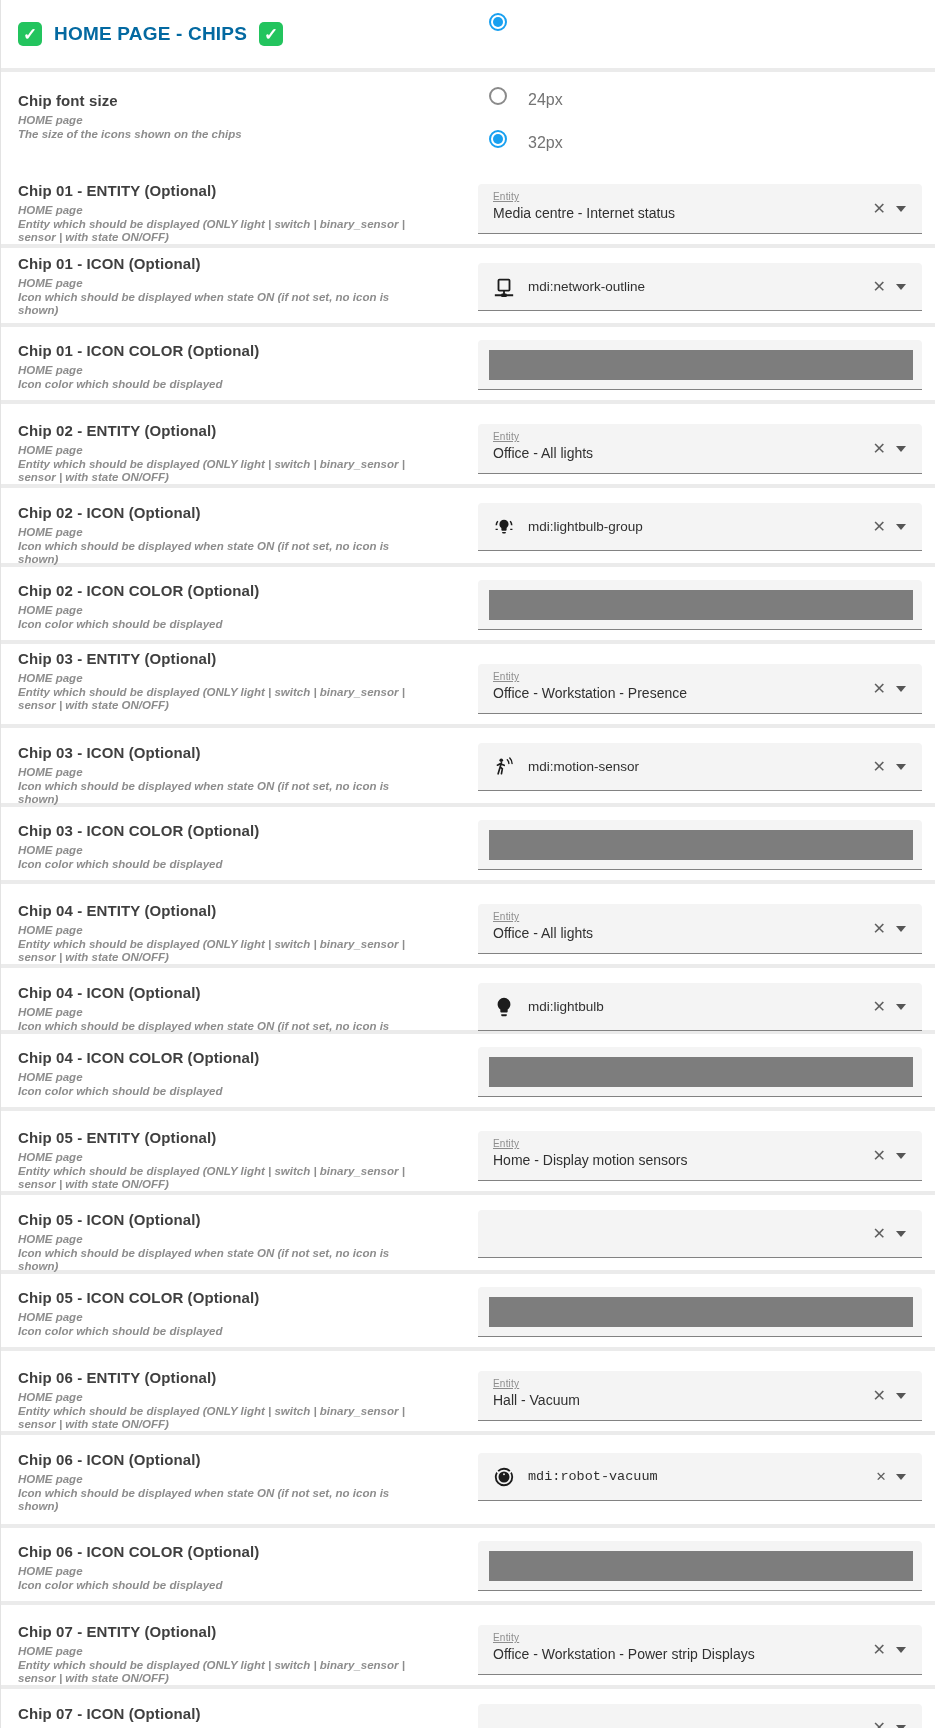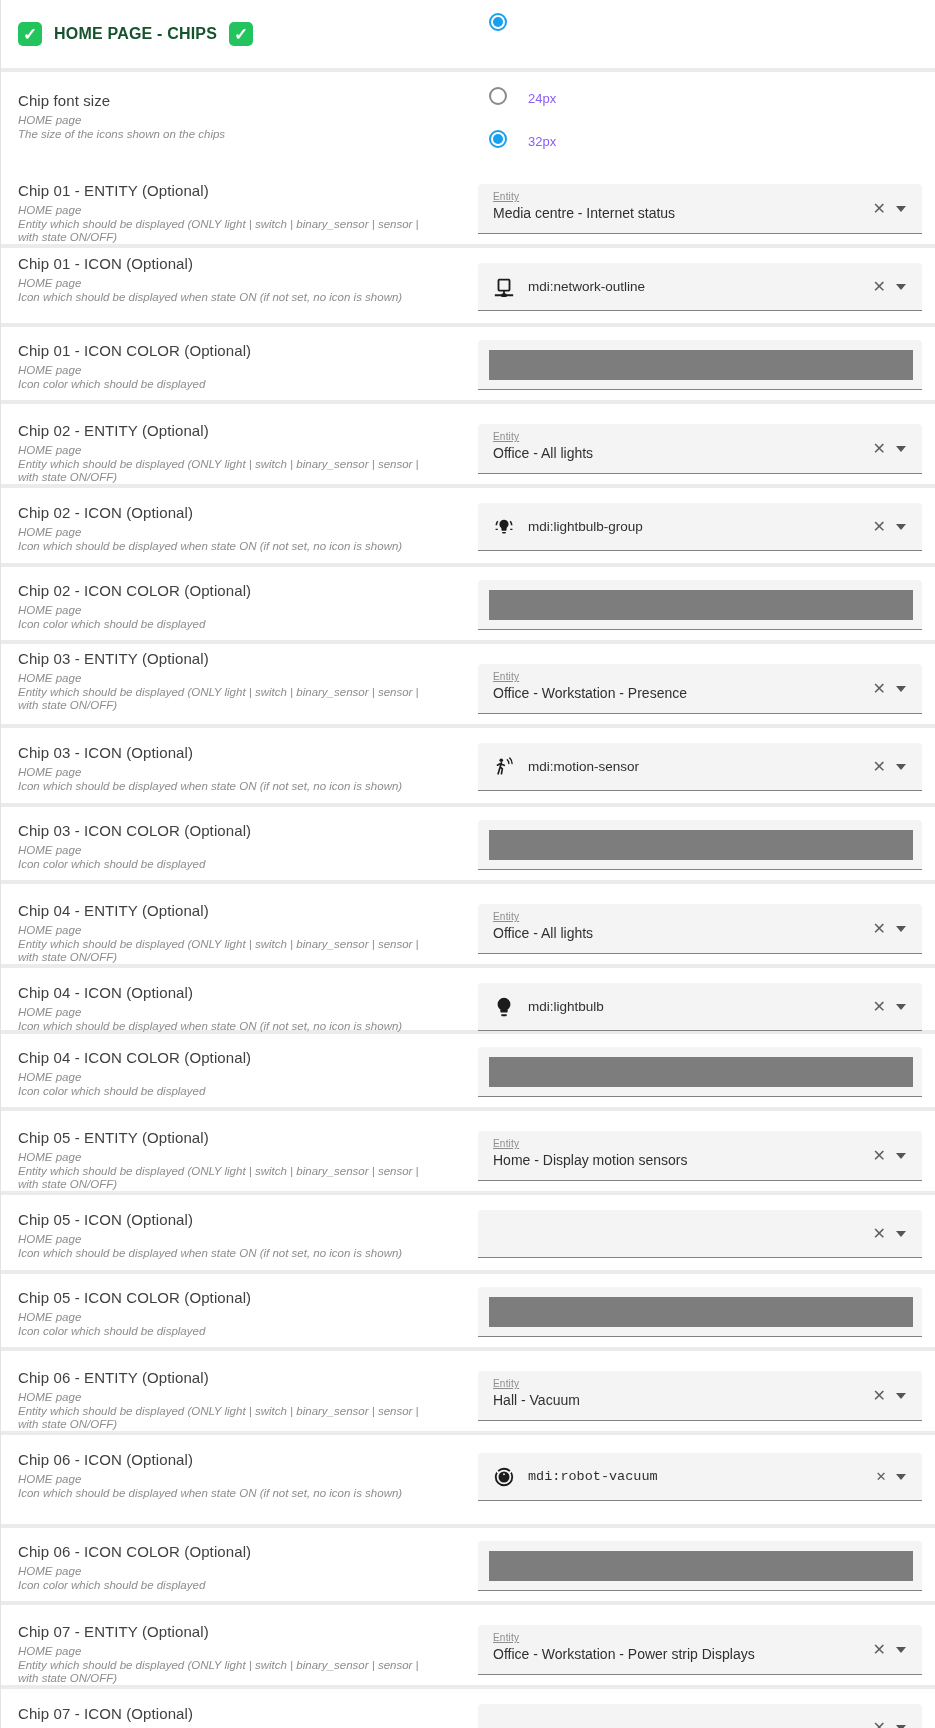--- a/index.html
+++ b/index.html
@@ -2,37 +2,37 @@
 <html><head>
 <meta charset="utf-8">
 <style>
   * { margin:0; padding:0; box-sizing:border-box; }
   html,body { width:935px; height:1728px; overflow:hidden; background:#fff;
     font-family:"Liberation Sans", sans-serif; }
   #page { position:relative; width:935px; height:1728px; background:#fff;
     border-left:1px solid #e3e3e3; }
   .divider { height:4px; background:#ebebeb; width:100%; }
   .row { position:relative; background:#fff; }
-  .row-left { padding-left:17px; padding-right:10px; max-width:440px; }
+  .row-left { padding-left:17px; padding-right:10px; max-width:440px;font-weight:bold; }
   .row-title { font-size:15px; color:#3f3f3f; letter-spacing:.1px; }
   .row-sub { font-size:11.5px; font-style:italic; color:#8d8d8d; margin-top:5px; line-height:1.18; }
   .row-desc { font-size:11.5px; font-style:italic; color:#8d8d8d; line-height:1.18; max-width:424px; }
   
   #header { height:68px; display:flex; align-items:center; padding-left:17px; position:relative; }
   .checkbox-emoji { width:24px; height:24px; border-radius:5px; background:#23c45e;
     color:#fff; font-size:17px; font-weight:bold; display:inline-flex;
     align-items:center; justify-content:center; }
-  #header-title { font-size:16px; font-weight:bold; color:#14532d; margin:0 12px; letter-spacing:.2px; }
+  #header-title { font-size:19px; font-weight:bold; color:#0369a1; margin:0 12px; letter-spacing:.2px; }
   
   .radio { width:18px; height:18px; border-radius:50%; border:2px solid #8a8a8a;
     background:#fff; position:absolute; left:488px; }
   .radio.selected { border-color:#18a0f0; }
   .radio.selected::after { content:""; position:absolute; left:2px; top:2px;
     width:10px; height:10px; border-radius:50%; background:#18a0f0; }
-  .radio-label { position:absolute; left:527px; font-size:13px; color:#8b5cf6; }
+  .radio-label { position:absolute; left:527px; font-size:16px; color:#737373; }
   
   .field { position:absolute; left:477px; width:444px; background:#f4f4f4;
     border-radius:4px 4px 0 0; border-bottom:1px solid #828282; }
   .field-entity { height:50px; padding:7px 0 0 15px; }
   .field-label { font-size:10px; color:#8d8d8d; letter-spacing:.2px;text-decoration:underline; }
   .field-value { font-size:14px; color:#303030; margin-top:3px; white-space:nowrap; }
   .field-icon { height:48px; display:flex; align-items:center; padding-left:15px; }
   .icon-glyph { width:22px; height:22px; margin-right:13px; flex:0 0 auto; }
   .icon-text { font-size:13.5px; color:#303030; }
   .field-actions { position:absolute; right:16px; top:50%; transform:translateY(-50%);

